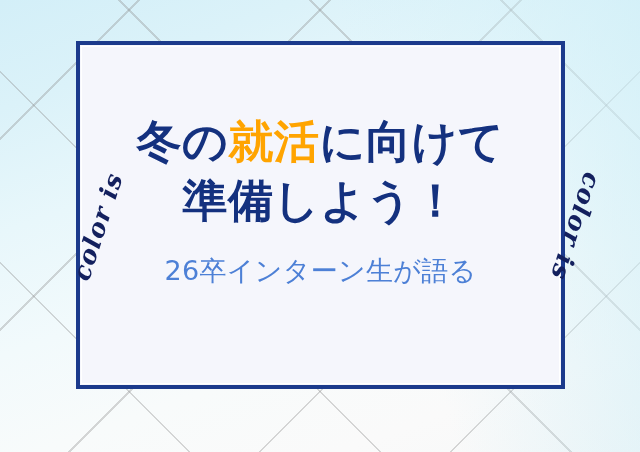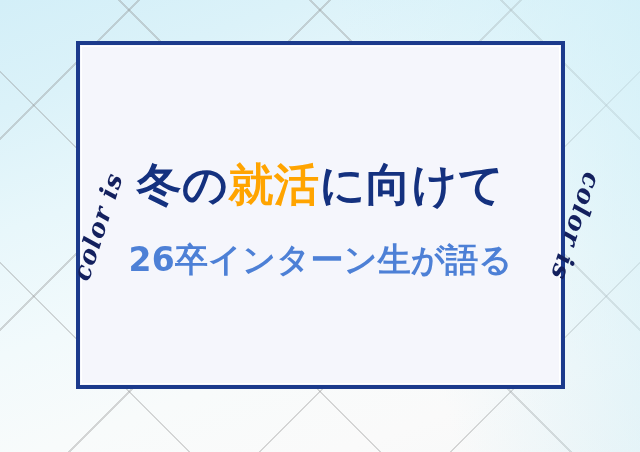--- a/index.html
+++ b/index.html
@@ -72,21 +72,21 @@
     inset: 1px;
     border: 1px solid #ffffff;
     box-sizing: border-box;
     pointer-events: none;
   }
 
   
   #text-stack {
     position: absolute;
     left: 76px;
-    top: 48px;
+    top: 30px;
     width: 489px;
     height: 348px;
     display: flex;
     flex-direction: column;
     align-items: center;
     justify-content: center;
     box-sizing: border-box;
   }
 
   .headline {
@@ -102,22 +102,22 @@
   .headline .accent { color: #ffa400; }
 
   #headline-block { margin-top: -4px; }
 
   #subtitle-block {
     margin-top: 22px;
     text-align: center;
   }
   .subtitle {
     font-family: "DejaVu Sans", "Liberation Sans", sans-serif;
-    font-weight: bold;
-    font-size: 33px;
+    font-weight: normal;
+    font-size: 27px;
     line-height: 1.42;
     letter-spacing: 0.3px;
     color: #4d80d6;
     white-space: nowrap;
   }
 
   
   .watermark {
     position: absolute;
     font-family: "DejaVu Serif", "Liberation Serif", serif;
@@ -151,20 +151,21 @@
   <div id="bg-right-wash"></div>
 
   <div id="frame">
     <div id="frame-inner-hairline"></div>
   </div>
 
   <div id="text-stack">
 
     <div id="headline-block">
       <div class="headline"><span>冬の</span><span class="accent">就活</span><span>に向けて</span></div>
+      <div class="headline">準備しよう！</div>
     </div>
 
     <div id="subtitle-block">
       <div class="subtitle">26卒インターン生が語る</div>
     </div>
 
   </div>
 
   <div class="watermark" id="watermark-left">color is</div>
 

